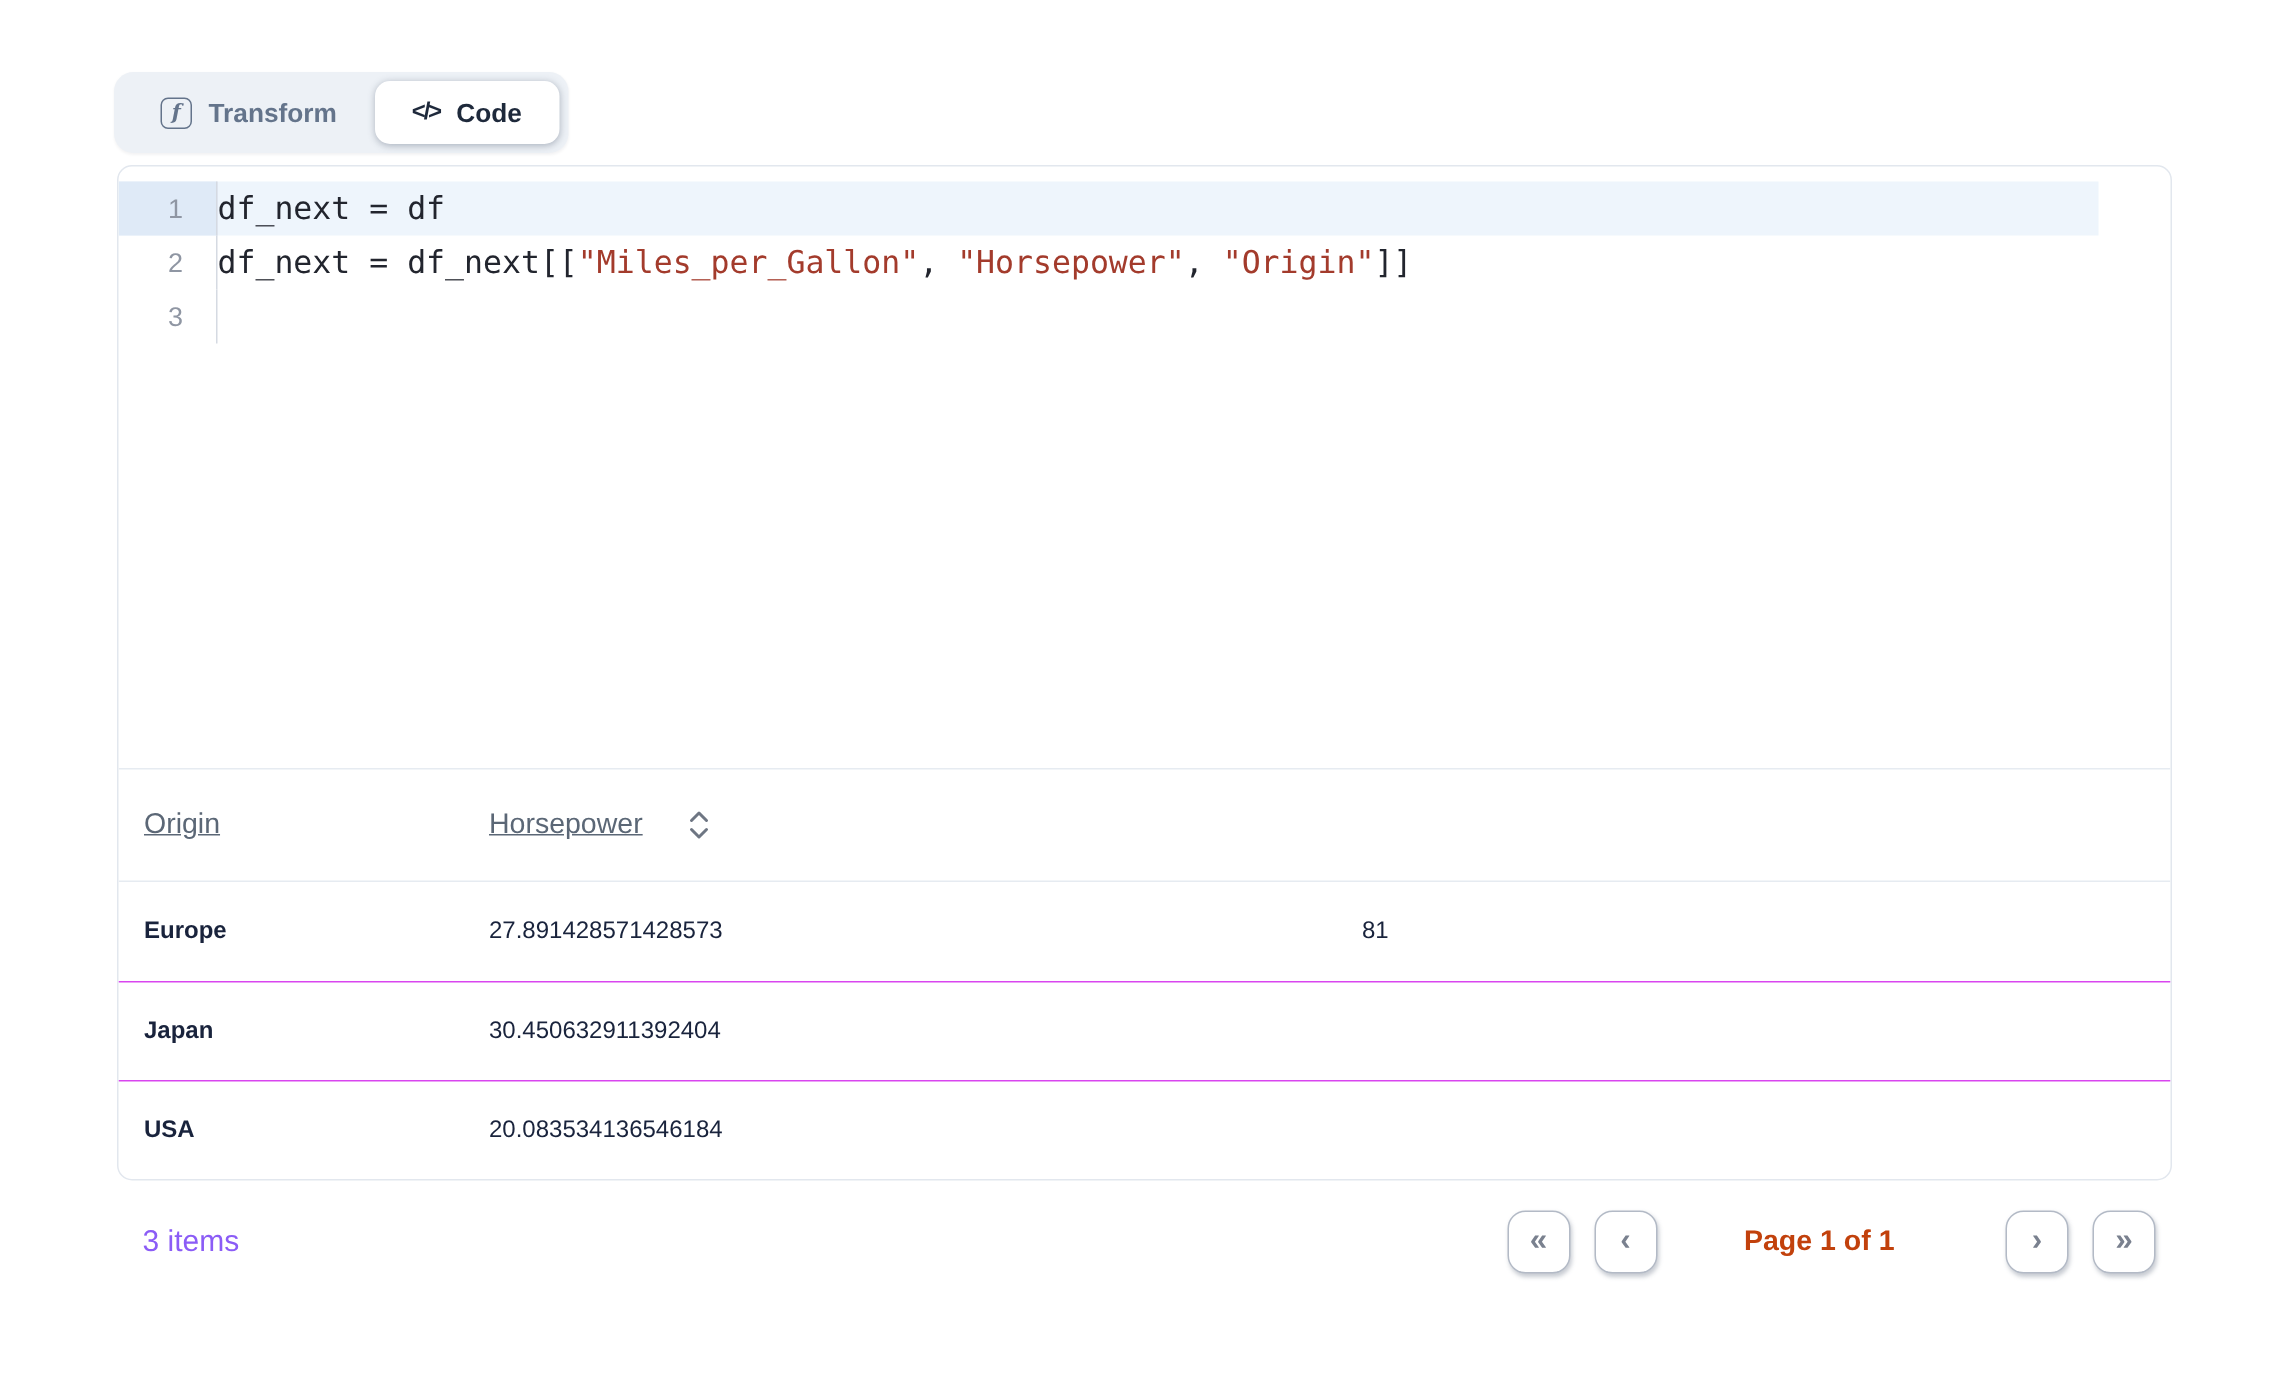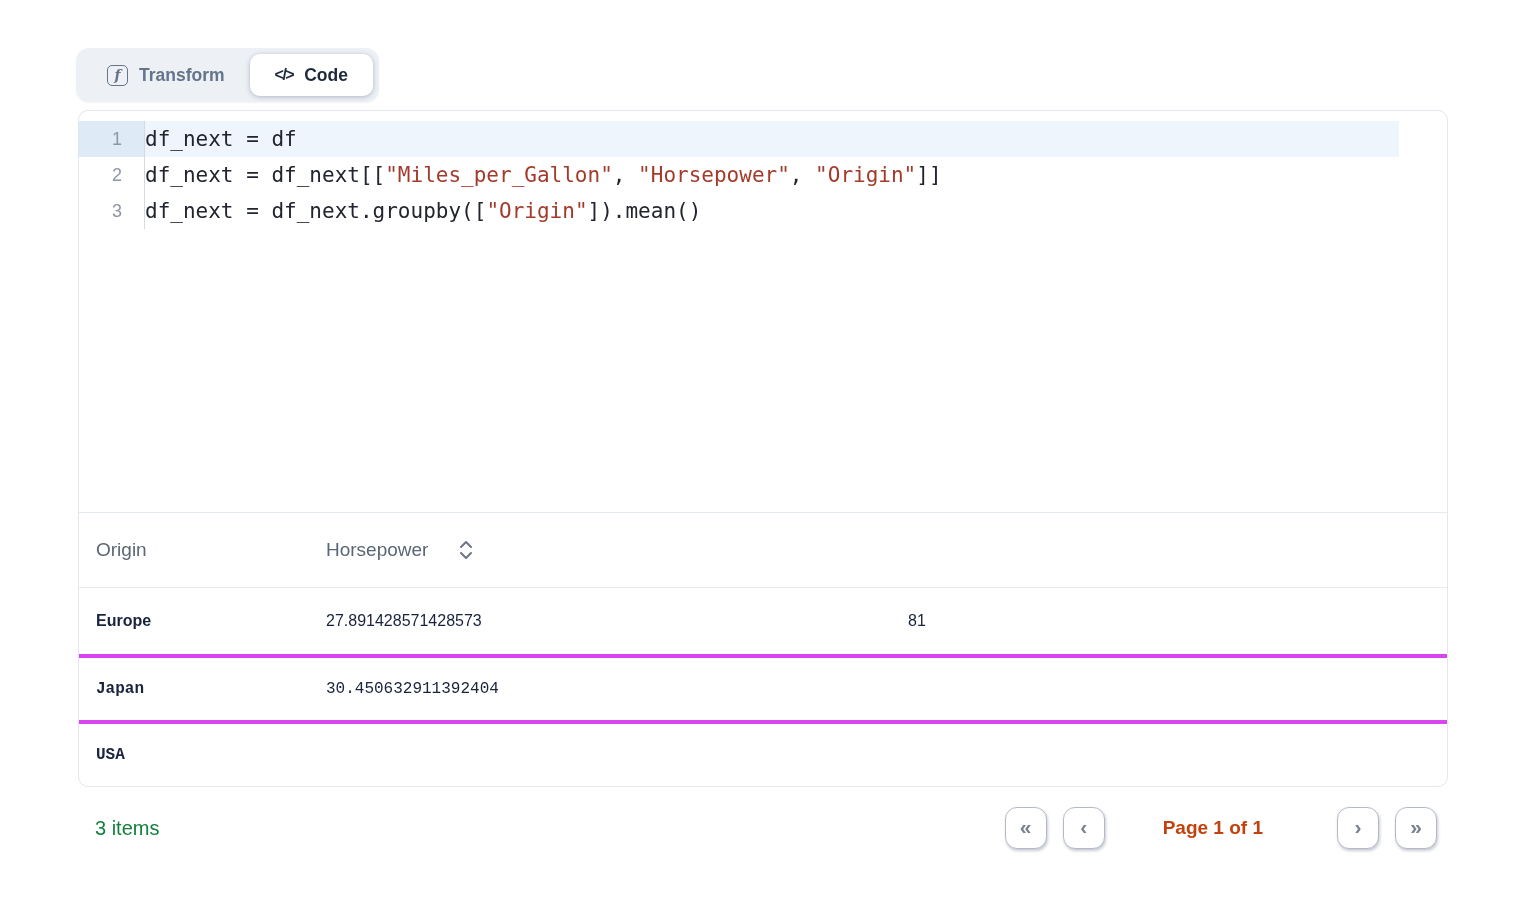--- a/index.html
+++ b/index.html
@@ -62,33 +62,33 @@
   .code-text { padding-left:0; color:#22252e; white-space:pre; }
   .code-text span { white-space:pre; }
   .tok-string { color:#a33b2c; }
   .code-line.active { background:#eef5fc; }
   .code-line.active .gutter { background:#dfeaf7; }
 
   
   .grid-row { display:grid; grid-template-columns:230px 582px 1fr; align-items:center; }
   .thead { height:75px; border-bottom:1px solid #e6ebf1; color:#5b6776; font-size:19px; font-weight:400; }
   .trow  { height:66px; font-size:16px; color:#19233c; }
-  .trow + .trow { border-top:4px solid #d946ef;font-family:Liberation Mono, monospace; }
+  .trow + .trow { border-top:1px solid #d946ef; }
   .cell { padding-left:17px; display:flex; align-items:center; }
-  .hcell { gap:30px; cursor:default; }
+  .hcell { gap:30px; cursor:default;text-decoration:underline; }
   .hcell.sortable { cursor:pointer; }
   .origin-cell { font-weight:700; }
   .sort-icon { display:inline-flex; flex-direction:column; align-items:center; }
 
   
   .footer {
     display:flex; align-items:center; justify-content:space-between;
     height:82px; padding-left:17px;
   }
-  .items-label { color:#15803d; font-size:20px; }
+  .items-label { color:#8b5cf6; font-size:20px; }
   .pager { display:flex; align-items:center; padding-right:11px; }
   .pbtn {
     width:42px; height:42px;
     border:1.5px solid #b3bac6; border-radius:12px; background:#fff;
     display:flex; align-items:center; justify-content:center;
     color:#7a818f; font-size:21px; font-weight:600;
     box-shadow:1px 2px 3px rgba(130,140,155,.45);
     margin-left:16px; cursor:pointer; padding-bottom:3px;
   }
   .pbtn.first { margin-left:0; }
@@ -118,21 +118,20 @@
       <div class="code-line active">
         <span class="gutter">1</span>
         <span class="code-text"><span class="tok-code">df_next = df</span></span>
       </div>
       <div class="code-line">
         <span class="gutter">2</span>
         <span class="code-text"><span class="tok-code">df_next = df_next[[</span><span class="tok-string">"Miles_per_Gallon"</span><span class="tok-code">, </span><span class="tok-string">"Horsepower"</span><span class="tok-code">, </span><span class="tok-string">"Origin"</span><span class="tok-code">]]</span></span>
       </div>
       <div class="code-line">
         <span class="gutter">3</span>
-        <span class="code-text"><span class="tok-code">df_next = df_next.groupby([</span><span class="tok-string">"Origin"</span><span class="tok-code">]).mean()</span></span>
       </div>
     </div>
 
     <div class="grid-row thead">
       <div class="cell hcell">
         <span>Origin</span>
       </div>
       <div class="cell hcell sortable">
         <span>Horsepower</span>
         <span class="sort-icon">
@@ -148,20 +147,21 @@
       <div class="cell origin-cell">Europe</div>
       <div class="cell">27.891428571428573</div>
       <div class="cell">81</div>
     </div>
     <div class="grid-row trow">
       <div class="cell origin-cell">Japan</div>
       <div class="cell">30.450632911392404</div>
     </div>
     <div class="grid-row trow">
       <div class="cell origin-cell">USA</div>
+      <div class="cell">20.083534136546184</div>
     </div>
   </div>
 
   
   <div class="footer">
     <div class="items-label">3 items</div>
     <div class="pager">
       <div class="pbtn first">
         <span>«</span>
       </div>

